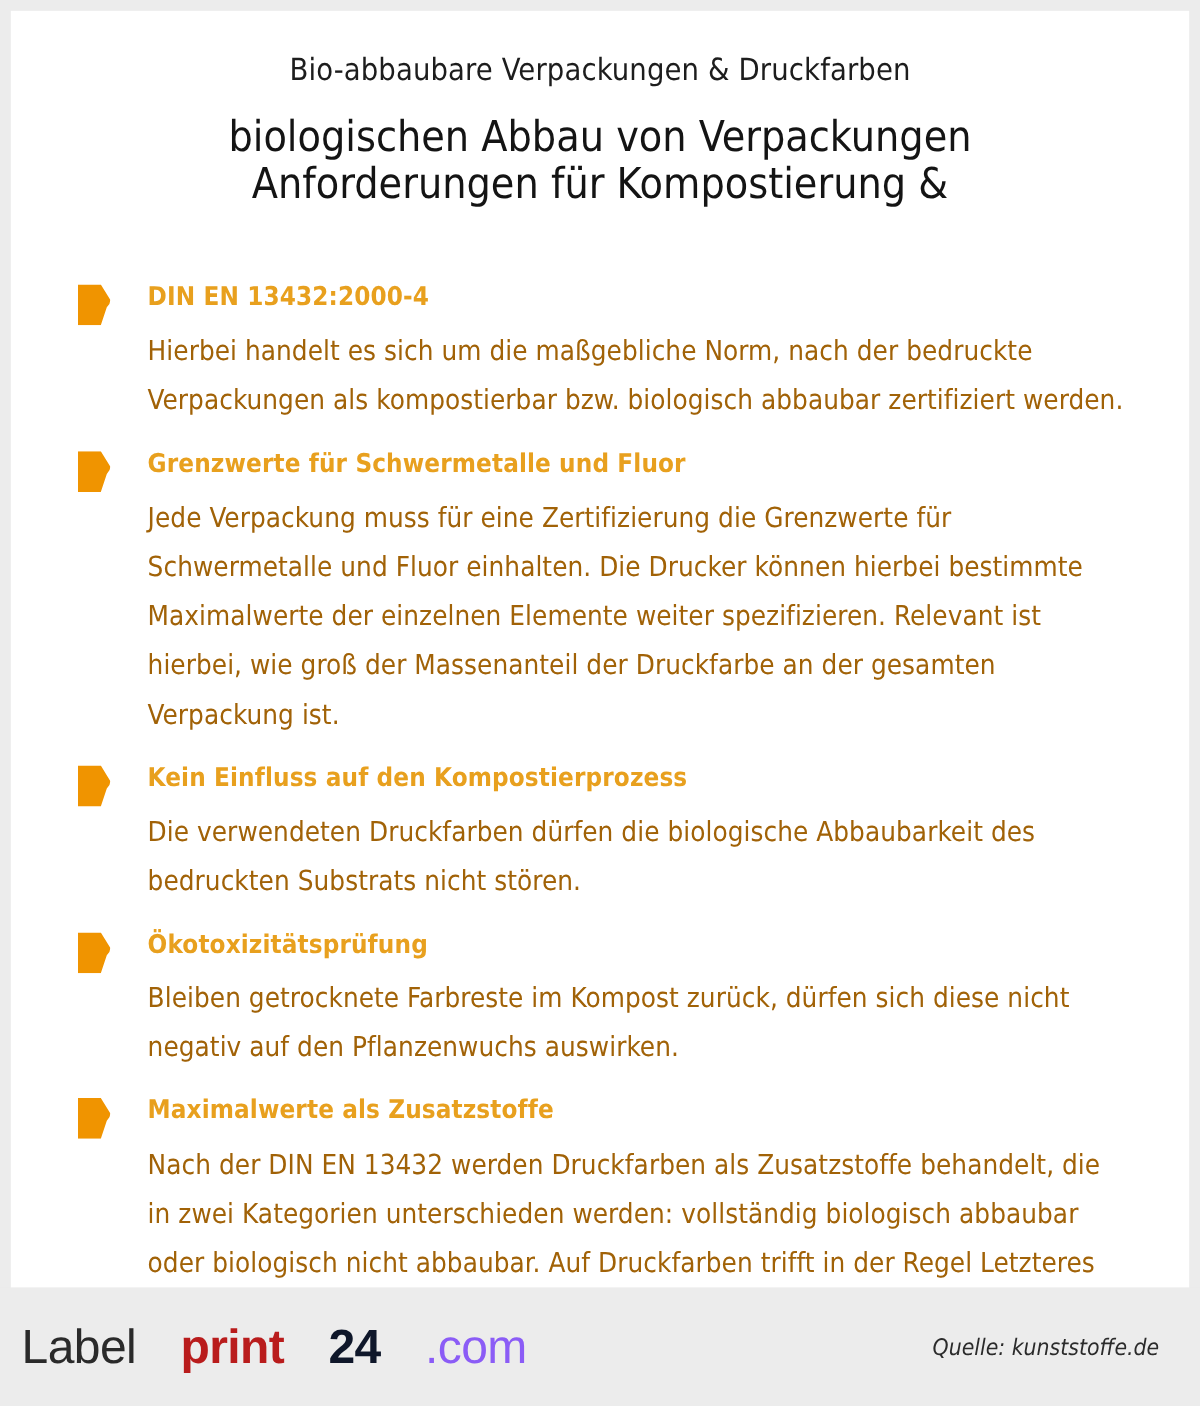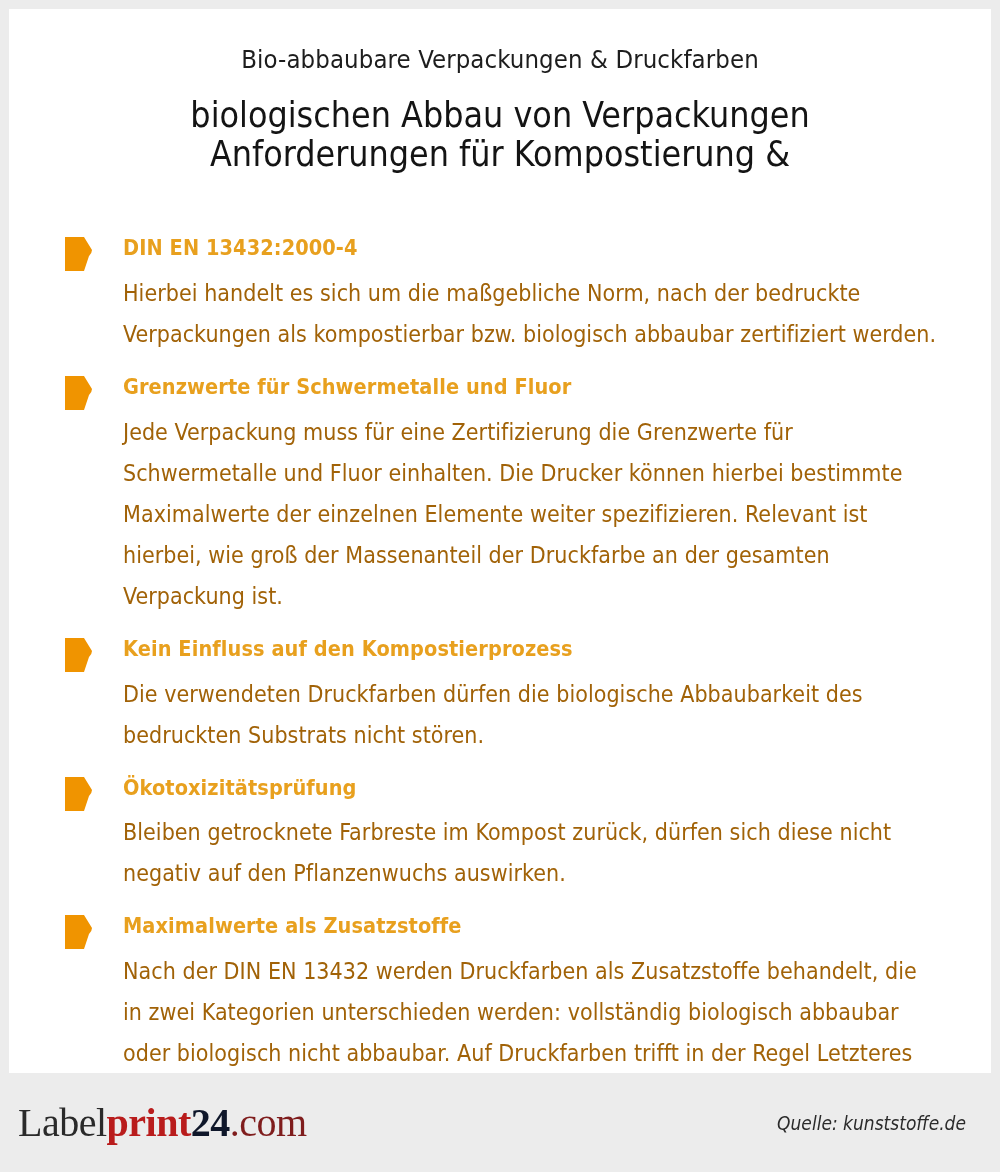--- a/index.html
+++ b/index.html
@@ -119,32 +119,33 @@
     width: 1000px;
     height: 99px;
     background: #ececec;
     display: flex;
     align-items: center;
     justify-content: space-between;
     padding: 0 22px 0 18px;
     box-sizing: border-box;
   }
   .logo {
-    font-family: Liberation Serif, serif;
+    font-family: Liberation Sans, sans-serif;
     font-size: 40px;
     line-height: 1;
     white-space: nowrap;
     display: flex;
     align-items: center;
     letter-spacing: -0.5px;
+    gap: 37px;
   }
   .logo .l1 { font-weight: 300; color: #2a2a2a; }
   .logo .l2 { font-weight: 700; color: #b91c1c; }
   .logo .l3 { font-weight: 700; color: #0f172a; }
-  .logo .l4 { font-weight: 300; color: #7f1d1d; }
+  .logo .l4 { font-weight: 300; color: #8b5cf6; }
 
   .source {
     font-family: "DejaVu Sans Condensed", "Liberation Sans Narrow", "Liberation Sans", sans-serif;
     font-style: italic;
     font-size: 19px;
     color: #2b2b2b;
     white-space: nowrap;
     padding-right: 12px;
   }
 </style>

